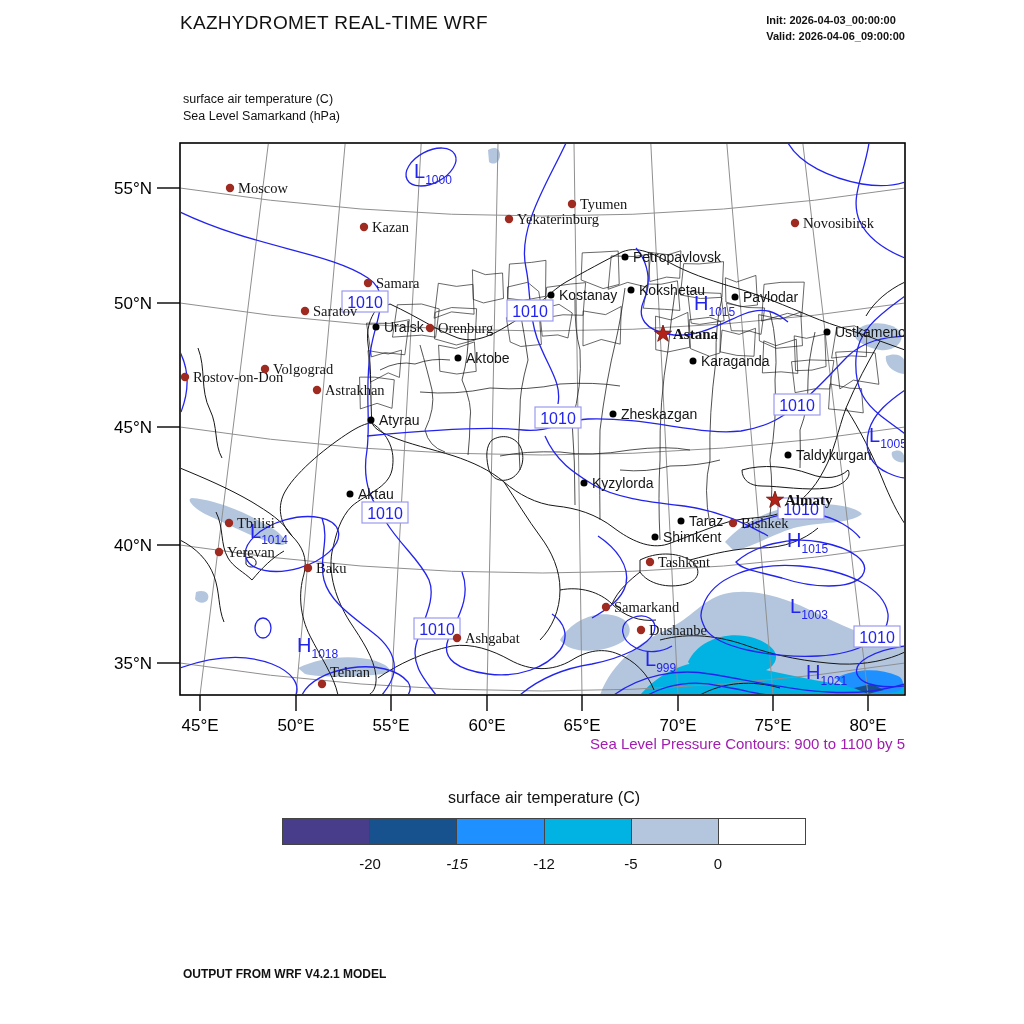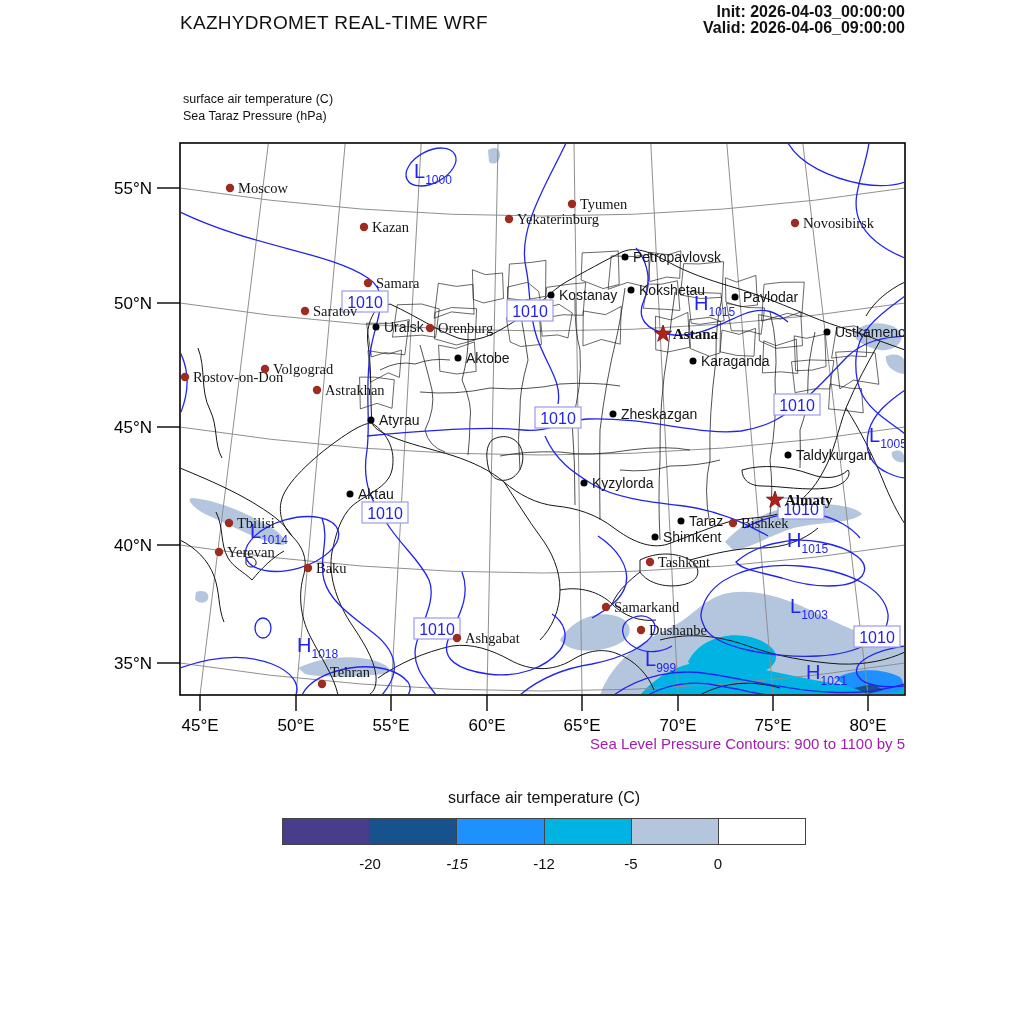--- a/index.html
+++ b/index.html
@@ -1,20 +1,20 @@
 <!DOCTYPE html>
 <html><head>
 <meta charset="utf-8">
 <style>
   html,body{margin:0;padding:0;background:#fff;}
   body{width:1024px;height:1024px;position:relative;overflow:hidden;
        font-family:"Liberation Sans",sans-serif;color:#111;}
   .abs{position:absolute;}
   #title{left:180px;top:12px;font-size:19px;font-weight:normal;letter-spacing:.3px;}
-  #initvalid{right:119px;top:4px;text-align:right;font-size:16px;font-weight:bold;line-height:16px;}
+  #initvalid{right:119px;top:12px;font-size:11px;font-weight:bold;line-height:16px;}
   #subtitle{left:183px;top:91px;font-size:12.5px;line-height:17px;}
   #mapsvg{left:0;top:0;}
   #caption{right:119px;top:735px;font-size:15px;color:#a21caf;}
   #cbtitle{left:283px;width:522px;top:789px;text-align:center;font-size:16px;}
   #colorbar{left:283px;top:819px;width:522px;height:25px;display:flex;outline:1px solid #444;}
   #colorbar .seg{flex:1 1 0;border-right:1px solid #444;}
   #colorbar .seg:last-child{border-right:none;}
   #cbticks{left:0;top:855px;width:1024px;height:20px;font-size:15px;}
   #cbticks span{position:absolute;transform:translateX(-50%);text-align:right;}
   #footer{left:183px;top:966px;font-size:12px;font-weight:bold;line-height:17.5px;}
@@ -24,21 +24,21 @@
 
 <div class="abs" id="title">KAZHYDROMET REAL-TIME WRF</div>
 
 <div class="abs" id="initvalid">
   <div>Init: 2026-04-03_00:00:00</div>
   <div>Valid: 2026-04-06_09:00:00</div>
 </div>
 
 <div class="abs" id="subtitle">
   <div>surface air temperature   (C)</div>
-  <div>Sea Taraz Pressure   (hPa)</div>
+  <div>Sea Level Samarkand   (hPa)</div>
 </div>
 
 <svg class="abs" id="mapsvg" width="1024" height="1024" viewBox="0 0 1024 1024">
     <defs>
       <clipPath id="mapclip">
         <rect x="181" y="144" width="723" height="550"></rect>
       </clipPath>
     </defs>
     <g clip-path="url(#mapclip)">
       <path d="M 600,695 C 612,662 640,642 666,630 C 692,618 702,600 724,594 C 754,586 792,600 822,616 C 852,630 882,642 905,646 L 905,695 Z" fill="#b3c6de" stroke="none"></path>
@@ -411,13 +411,14 @@
   </div>
 <div class="abs" id="cbticks">
     <span style="left: 370px;">-20</span>
     <span style="left: 457px; font-style: italic;">-15</span>
     <span style="left: 544px;">-12</span>
     <span style="left: 631px;">-5</span>
     <span style="left: 718px;">0</span>
   </div>
 
 <div class="abs" id="footer">
+  <div>OUTPUT FROM WRF V4.2.1 MODEL</div>
 </div>
 
 </body></html>

